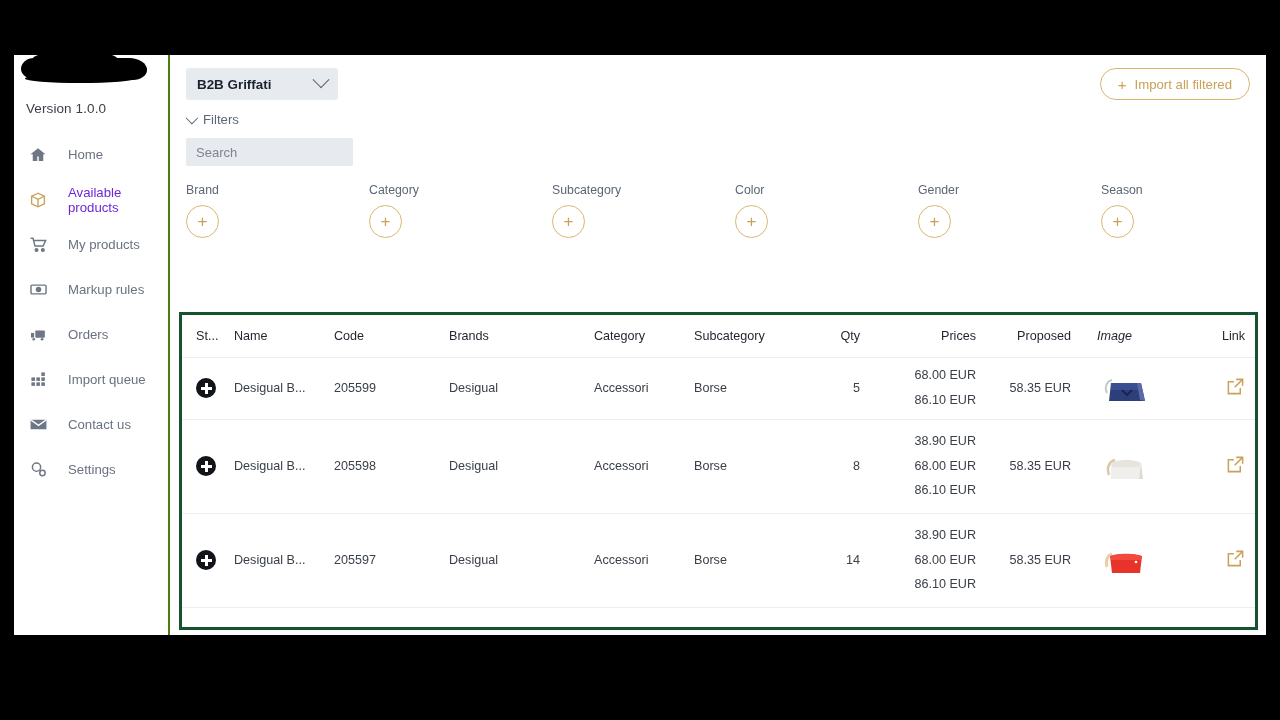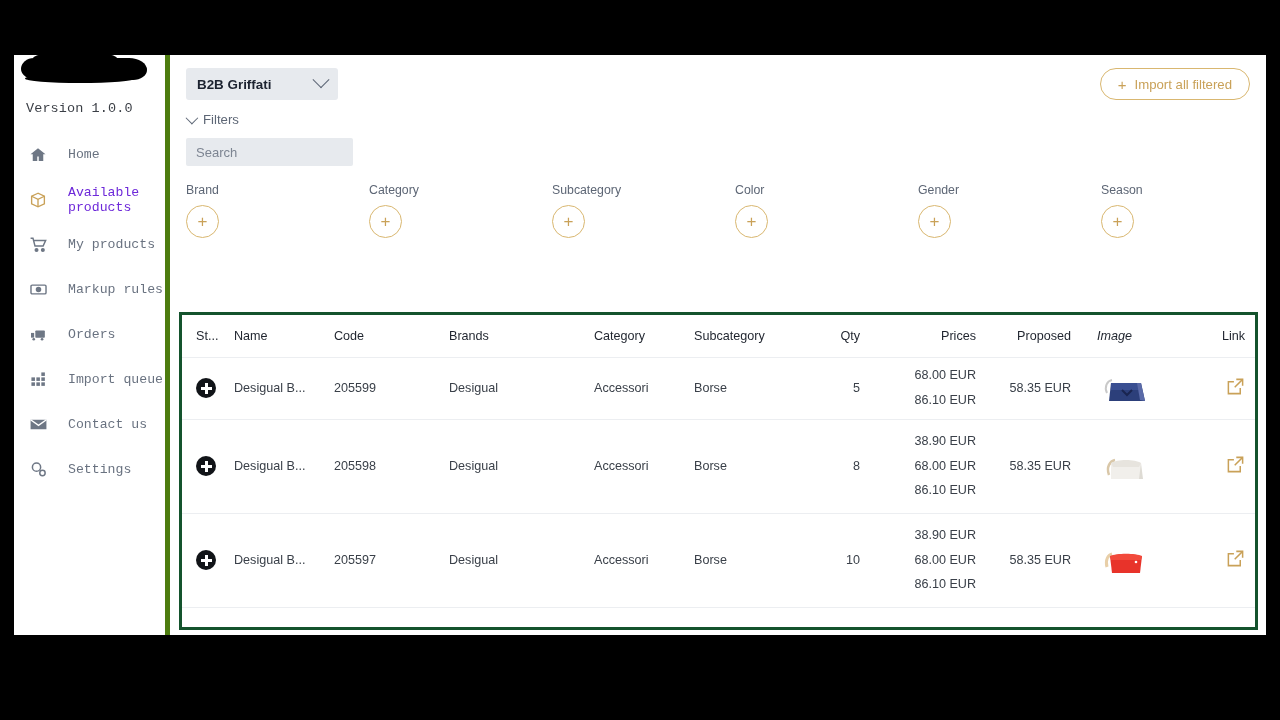--- a/index.html
+++ b/index.html
@@ -16,24 +16,23 @@
     background: #ffffff;
     display: flex;
     overflow: hidden;
   }
 
   
   #sidebar {
     width: 156px;
     flex: 0 0 156px;
     background: #ffffff;
-    border-right: 5px solid #4d7c0f;
+    border-right: 2px solid #4d7c0f;
     padding-top: 0px;
     position: relative;
-    font-family: Liberation Mono, monospace;
   }
   .logo-area { height: 36px; position: relative; }
   .logo-redaction {
     position: absolute;
     left: 7px; top: 3px;
     width: 126px; height: 22px;
     background: #000;
     border-radius: 13px 18px 14px 16px / 11px 12px 10px 11px;
   }
   .logo-redaction::before{
@@ -468,21 +467,21 @@
 
           <tr style="height:94px">
             <td class="c-st">
               <div class="add-dot"></div>
             </td>
             <td class="c-name trunc">Desigual B...</td>
             <td class="c-code">205597</td>
             <td class="c-brand">Desigual</td>
             <td class="c-cat">Accessori</td>
             <td class="c-sub">Borse</td>
-            <td class="c-qty">10</td>
+            <td class="c-qty">14</td>
             <td class="c-price">
               <div class="price-line">38.90 EUR</div>
               <div class="price-line">68.00 EUR</div>
               <div class="price-line">86.10 EUR</div>
             </td>
             <td class="c-prop">58.35 EUR</td>
             <td class="c-img">
               <svg class="bag" width="56" height="34" viewBox="0 0 56 34">
                 <path d="M10 24c-2-7 1-12 5-13" stroke="#e8cfa8" stroke-width="3" fill="none"></path>
                 <path d="M13 13h32l-2 17H15z" fill="#e8332a"></path>

